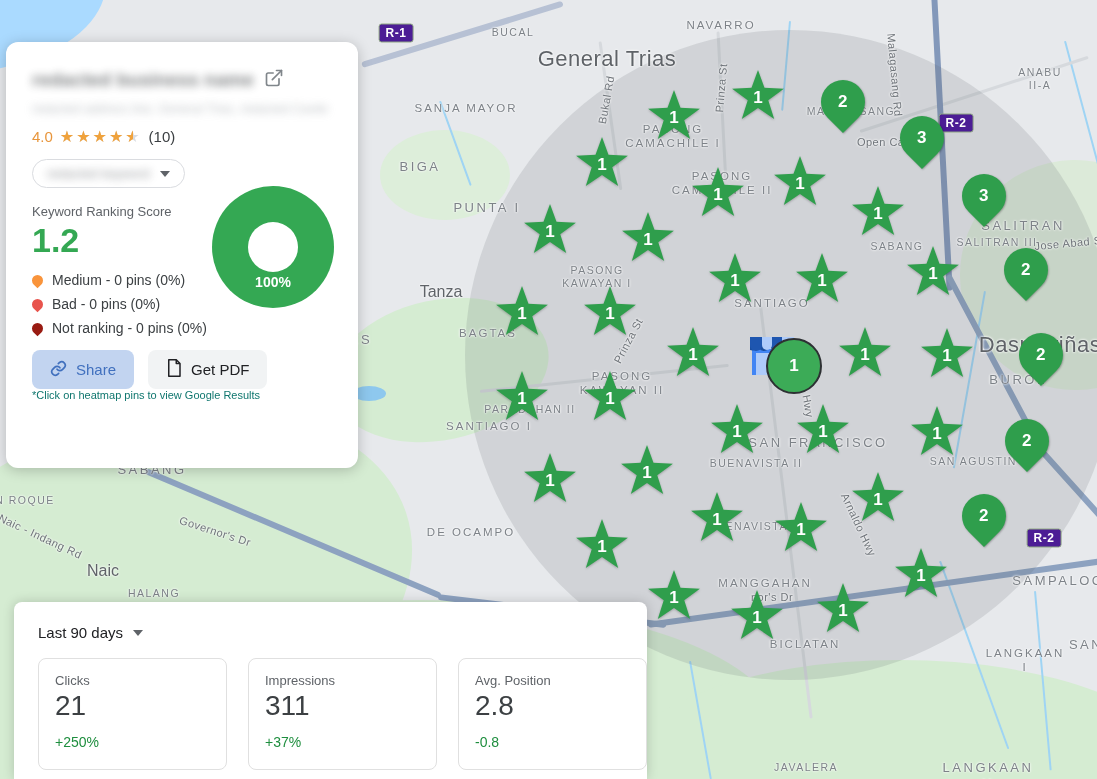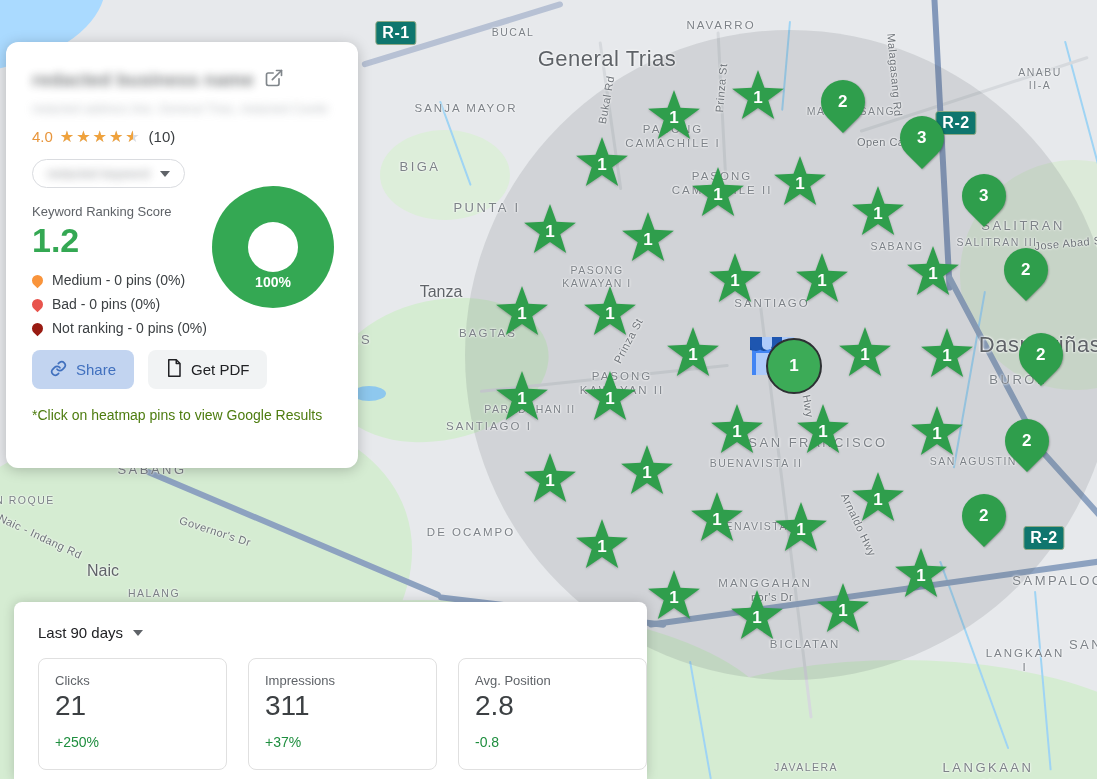--- a/index.html
+++ b/index.html
@@ -19,21 +19,21 @@
 
   
   .maplabel { position:absolute; white-space:pre-line; text-align:center; color:#7d8288;
               text-shadow:0 0 2px #fff, 0 0 3px #fff; line-height:1.25; z-index:3; }
   .lab-city-lg { font-size:22px; color:#5f6368; letter-spacing:.5px; font-weight:400; }
   .lab-city-sm { font-size:16px; color:#5f6368; font-weight:500; }
   .lab-dist    { font-size:11.5px; letter-spacing:2px; font-weight:500; }
   .lab-dist-lg { font-size:13px; letter-spacing:2.5px; font-weight:500; }
   .lab-dist-sm { font-size:10.5px; letter-spacing:1.5px; font-weight:500; }
   .lab-road    { font-size:11px; color:#6e7379; letter-spacing:.5px; white-space:nowrap; }
-  .lab-badge   { font-size:16px; font-weight:700; color:#fff; background:#0f766e; border:1px solid #8fa883;
+  .lab-badge   { font-size:12px; font-weight:700; color:#fff; background:#4c1d95; border:1px solid #8fa883;
                  padding:1px 6px; border-radius:3px; letter-spacing:.5px; text-shadow:none; }
 
   
   .pin { position:absolute; z-index:4; cursor:pointer; }
   .pin-star { width:54px; height:52px; display:flex; align-items:center; justify-content:center;
               filter:drop-shadow(0 1px 1px rgba(0,0,0,.25)); }
   .pin-star .shape { position:absolute; inset:0; background:#2f9e4c;
       clip-path:polygon(50% 0%, 62% 34%, 98% 36%, 69% 58%, 80% 94%, 50% 73%, 20% 94%, 31% 58%, 2% 36%, 38% 34%); }
   .pin-star .num { position:relative; color:#fff; font-weight:700; font-size:17px; top:2px; }
   .pin-drop { width:46px; height:58px; }
@@ -72,21 +72,21 @@
       background:#34a853; }
   .donut .hole { position:absolute; left:50%; top:50%; width:50px; height:50px; border-radius:50%;
       background:#fff; transform:translate(-50%,-50%); }
   .donut .pct { position:absolute; left:50%; top:88px; transform:translateX(-50%); color:#fff;
       font-size:14px; font-weight:700; }
   .btn-row { margin-top:14px; display:flex; gap:14px; }
   .btn { display:inline-flex; align-items:center; gap:9px; font-size:15px; border:none; border-radius:8px;
       padding:9px 18px; cursor:pointer; font-family:inherit; }
   .btn-share { background:#c2d4f0; color:#4070be; }
   .btn-pdf { background:#f1f3f4; color:#202124; }
-  .footnote { margin-top:18px; font-size:14px; color:#4d7c0f; }
+  .footnote { font-size:11px; color:#0f766e; }
 
   
   .stats-panel { position:absolute; left:14px; top:602px; width:633px; height:177px; background:#fff;
       border-radius:8px 8px 0 0; box-shadow:0 0 12px rgba(0,0,0,.18); z-index:10; padding:22px 0 0 24px; }
   .period-row { display:inline-flex; align-items:center; gap:10px; font-size:15px; color:#202124; cursor:pointer; }
   .stat-cards { margin-top:16px; display:flex; gap:21px; }
   .stat-card { width:200px; height:112px; border:1px solid #e0e0e0; border-radius:8px; padding:14px 16px; background:#fff; }
   .stat-label { font-size:13px; color:#5f6368; }
   .stat-value { margin-top:2px; font-size:28px; color:#3c4043; }
   .stat-delta { margin-top:12px; font-size:14px; color:#1e8e3e; }

